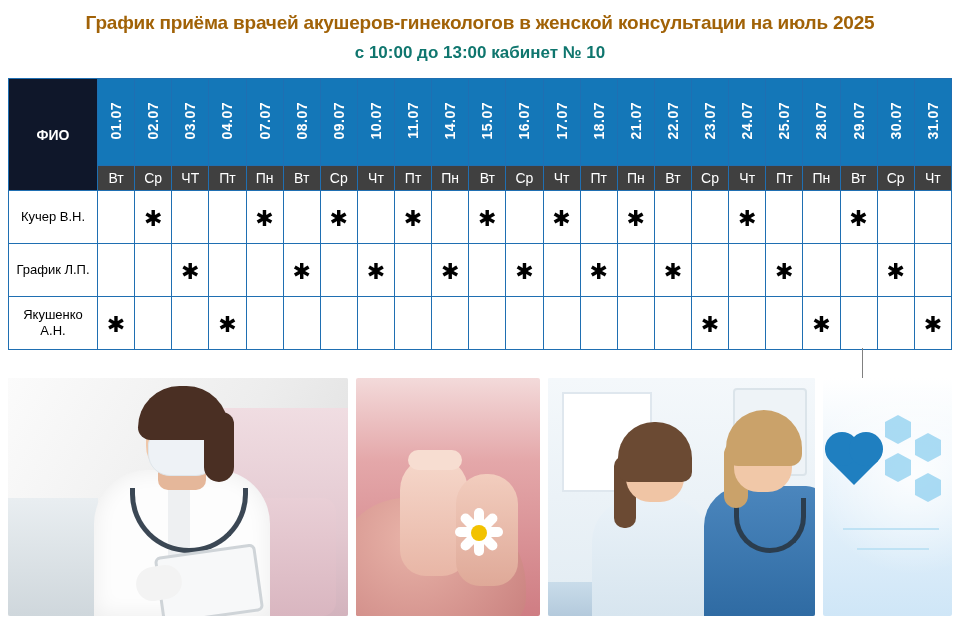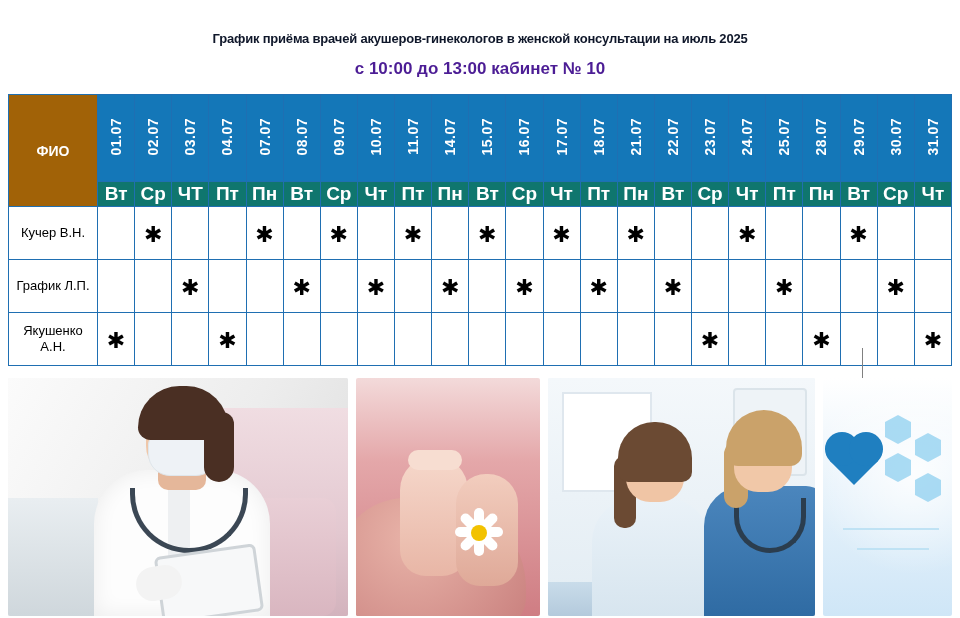--- a/index.html
+++ b/index.html
@@ -13,29 +13,28 @@
     font-family: "Liberation Sans", sans-serif;
     overflow: hidden;
     position: relative;
   }
 
   .title-block {
     text-align: center;
     padding-top: 10px;
   }
   .title-main {
-    color: #0f172a;
-    font-size: 13px;
+    color: #a16207;
+    font-size: 19px;
     font-weight: bold;
     line-height: 26px;
     letter-spacing: -0.2px;
-    margin-top: 16px;
   }
   .title-sub {
-    color: #4c1d95;
+    color: #0f766e;
     font-size: 17px;
     font-weight: bold;
     line-height: 26px;
     margin-top: 4px;
   }
 
   .schedule-wrap {
     margin: 12px 8px 0 8px;
   }
   table.schedule {
@@ -43,21 +42,21 @@
     width: 944px;
     table-layout: fixed;
   }
   table.schedule td, table.schedule th {
     border: 1px solid #1f6fb2;
     padding: 0;
     text-align: center;
     vertical-align: middle;
   }
   th.fio-head {
-    background: #a16207;
+    background: #0f172a;
     color: #ffffff;
     font-size: 14px;
     font-weight: bold;
     width: 88px;
     height: 86px;
   }
   th.date-head {
     background: #1477b8;
     color: #ffffff;
     font-size: 14px;
@@ -65,24 +64,24 @@
     height: 86px;
   }
   th.date-head .vert {
     writing-mode: vertical-rl;
     transform: rotate(180deg);
     display: inline-block;
     white-space: nowrap;
     letter-spacing: 0.5px;
   }
   td.dow {
-    background: #0f766e;
+    background: #404040;
     color: #ffffff;
-    font-size: 19px;
-    font-weight: bold;
+    font-size: 14px;
+    font-weight: normal;
     height: 24px;
   }
   td.name {
     font-size: 13px;
     color: #000000;
     height: 52px;
     line-height: 16px;
     padding: 0 2px;
   }
   td.cell {

